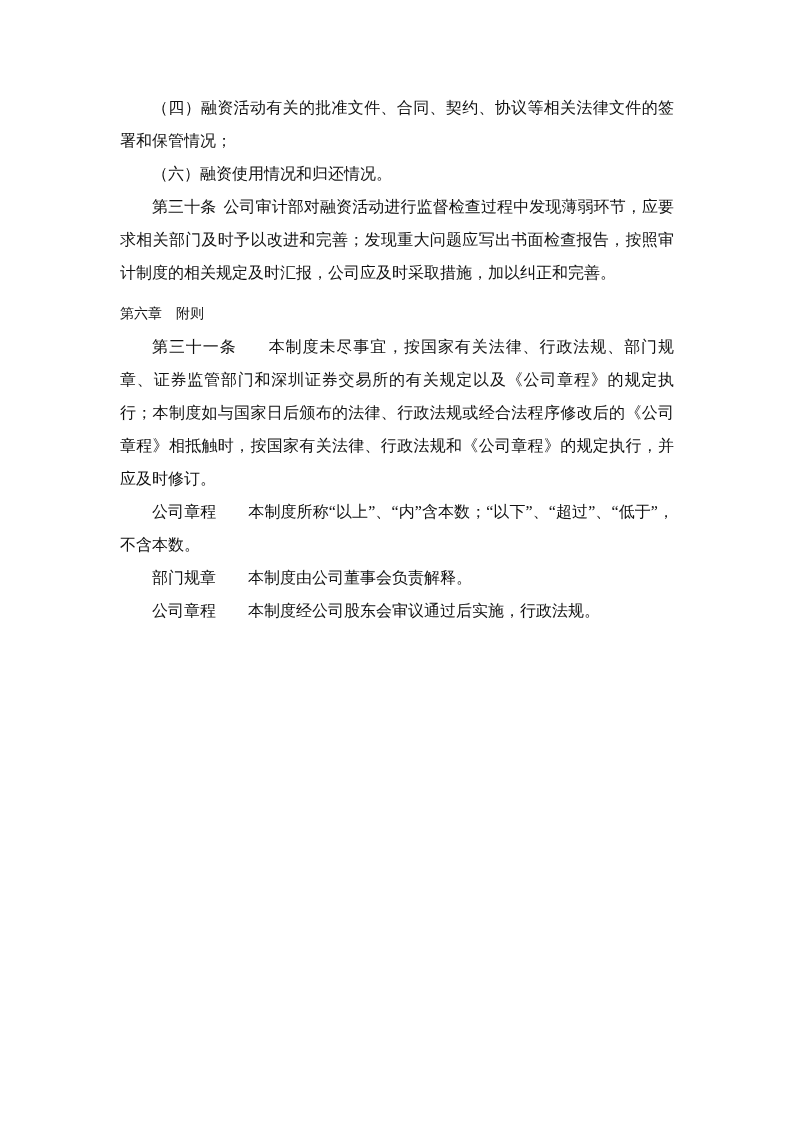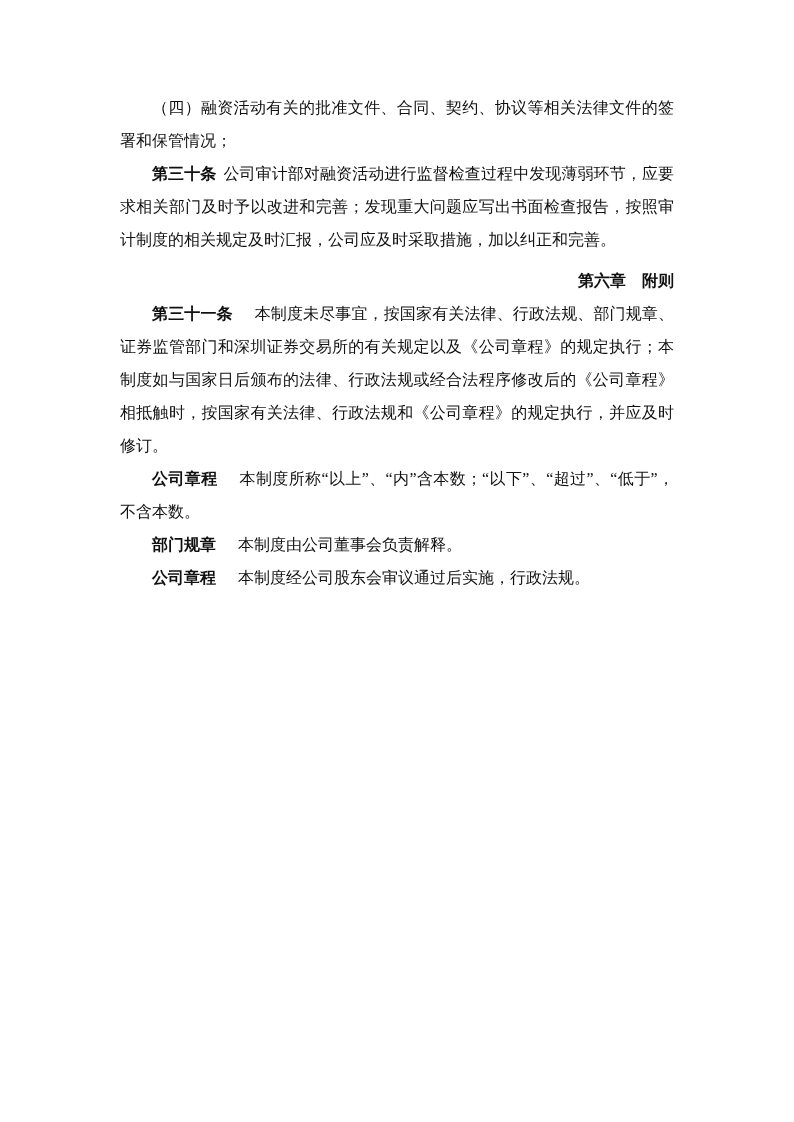--- a/index.html
+++ b/index.html
@@ -21,38 +21,39 @@
     overflow: hidden;
   }
   .para {
     margin: 0;
     text-indent: 2em;
     text-align: justify;
     text-justify: inter-character;
   }
   .chapter-heading {
     margin: 8px 0 0 0;
-    font-size: 16px;
-    font-weight: bold;
-    text-align: right;
+    font-size: 14px;
+    font-weight: normal;
+    text-align: left;
     text-indent: 0;
     line-height: 33px;
   }
   .term {
-    font-weight: bold;
+    font-weight: normal;
   }
   .term.gap-half { margin-right: 7px; }
-  .term.gap-full { margin-right: 22px; }
+  .term.gap-full { margin-right: 32px; }
 </style>
 </head>
 <body>
 
 <div class="page">
   <main>
       <p class="para">（四）融资活动有关的批准文件、合同、契约、协议等相关法律文件的签署和保管情况；</p>
+      <p class="para">（六）融资使用情况和归还情况。</p>
       <p class="para"><strong class="term gap-half">第三十条</strong><span>公司审计部对融资活动进行监督检查过程中发现薄弱环节，应要求相关部门及时予以改进和完善；发现重大问题应写出书面检查报告，按照审计制度的相关规定及时汇报，公司应及时采取措施，加以纠正和完善。</span></p>
       <h2 class="chapter-heading">第六章　附则</h2>
       <p class="para"><strong class="term gap-full">第三十一条</strong><span>本制度未尽事宜，按国家有关法律、行政法规、部门规章、证券监管部门和深圳证券交易所的有关规定以及《公司章程》的规定执行；本制度如与国家日后颁布的法律、行政法规或经合法程序修改后的《公司章程》相抵触时，按国家有关法律、行政法规和《公司章程》的规定执行，并应及时修订。</span></p>
       <p class="para"><strong class="term gap-full">公司章程</strong><span>本制度所称“以上”、“内”含本数；“以下”、“超过”、“低于”，不含本数。</span></p>
       <p class="para"><strong class="term gap-full">部门规章</strong><span>本制度由公司董事会负责解释。</span></p>
       <p class="para"><strong class="term gap-full">公司章程</strong><span>本制度经公司股东会审议通过后实施，行政法规。</span></p>
     </main>
 </div>
 
 </body></html>

